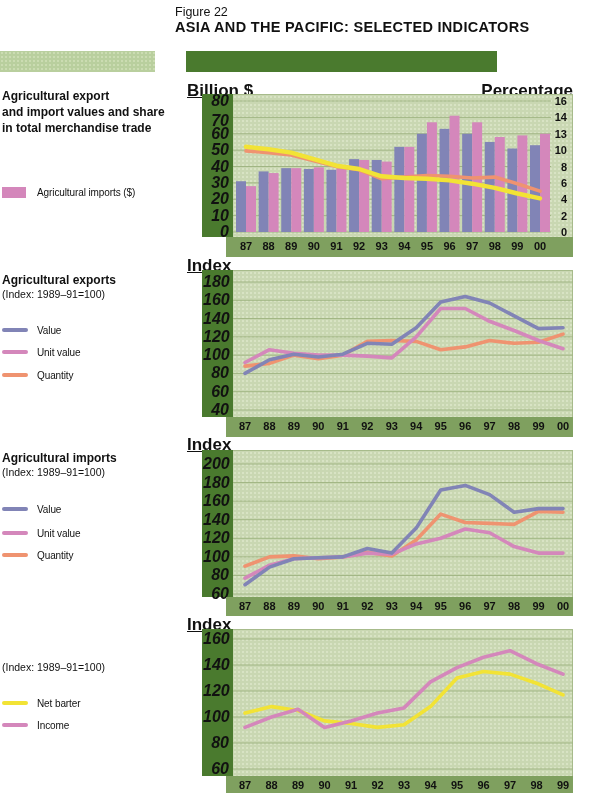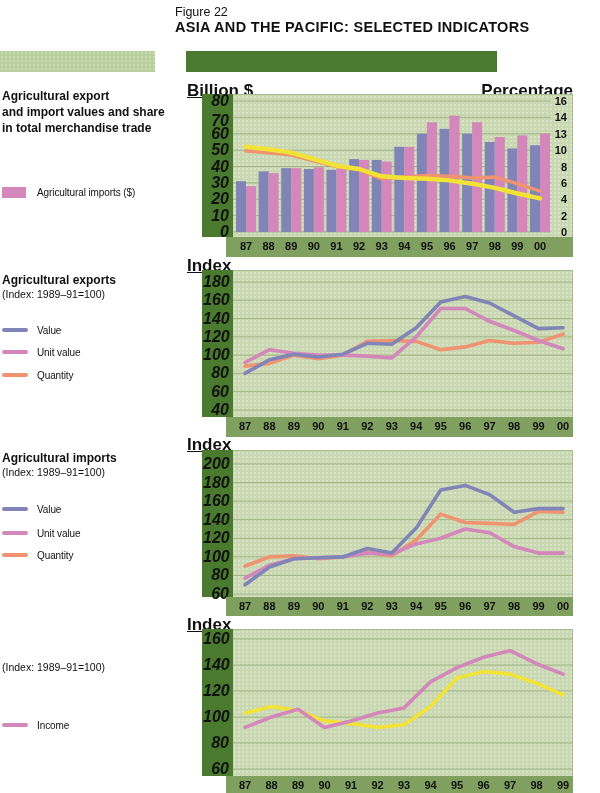--- a/index.html
+++ b/index.html
@@ -72,20 +72,24 @@
   <div class="lrow" style="top:526px">
     <span class="sw-line" style="background: rgb(212, 135, 187);"></span>
     <span class="ltext">Unit value</span>
   </div>
   <div class="lrow" style="top:548px">
     <span class="sw-line" style="background: rgb(239, 147, 112);"></span>
     <span class="ltext">Quantity</span>
   </div>
 
   <div class="sec-sub" style="top:661px">(Index: 1989–91=100)</div>
+  <div class="lrow" style="top:696px">
+    <span class="sw-line" style="background: rgb(242, 227, 53);"></span>
+    <span class="ltext">Net barter</span>
+  </div>
   <div class="lrow" style="top:718px">
     <span class="sw-line" style="background: rgb(212, 135, 187);"></span>
     <span class="ltext">Income</span>
   </div>
 
   <div class="axlab" style="left:187px;top:81px">Billion $</div>
   <div class="axlab" style="right:27px;top:81px">Percentage</div>
   <div class="axlab" style="left:187px;top:256px">Index</div>
   <div class="axlab" style="left:187px;top:435px">Index</div>
   <div class="axlab" style="left:187px;top:615px">Index</div>

